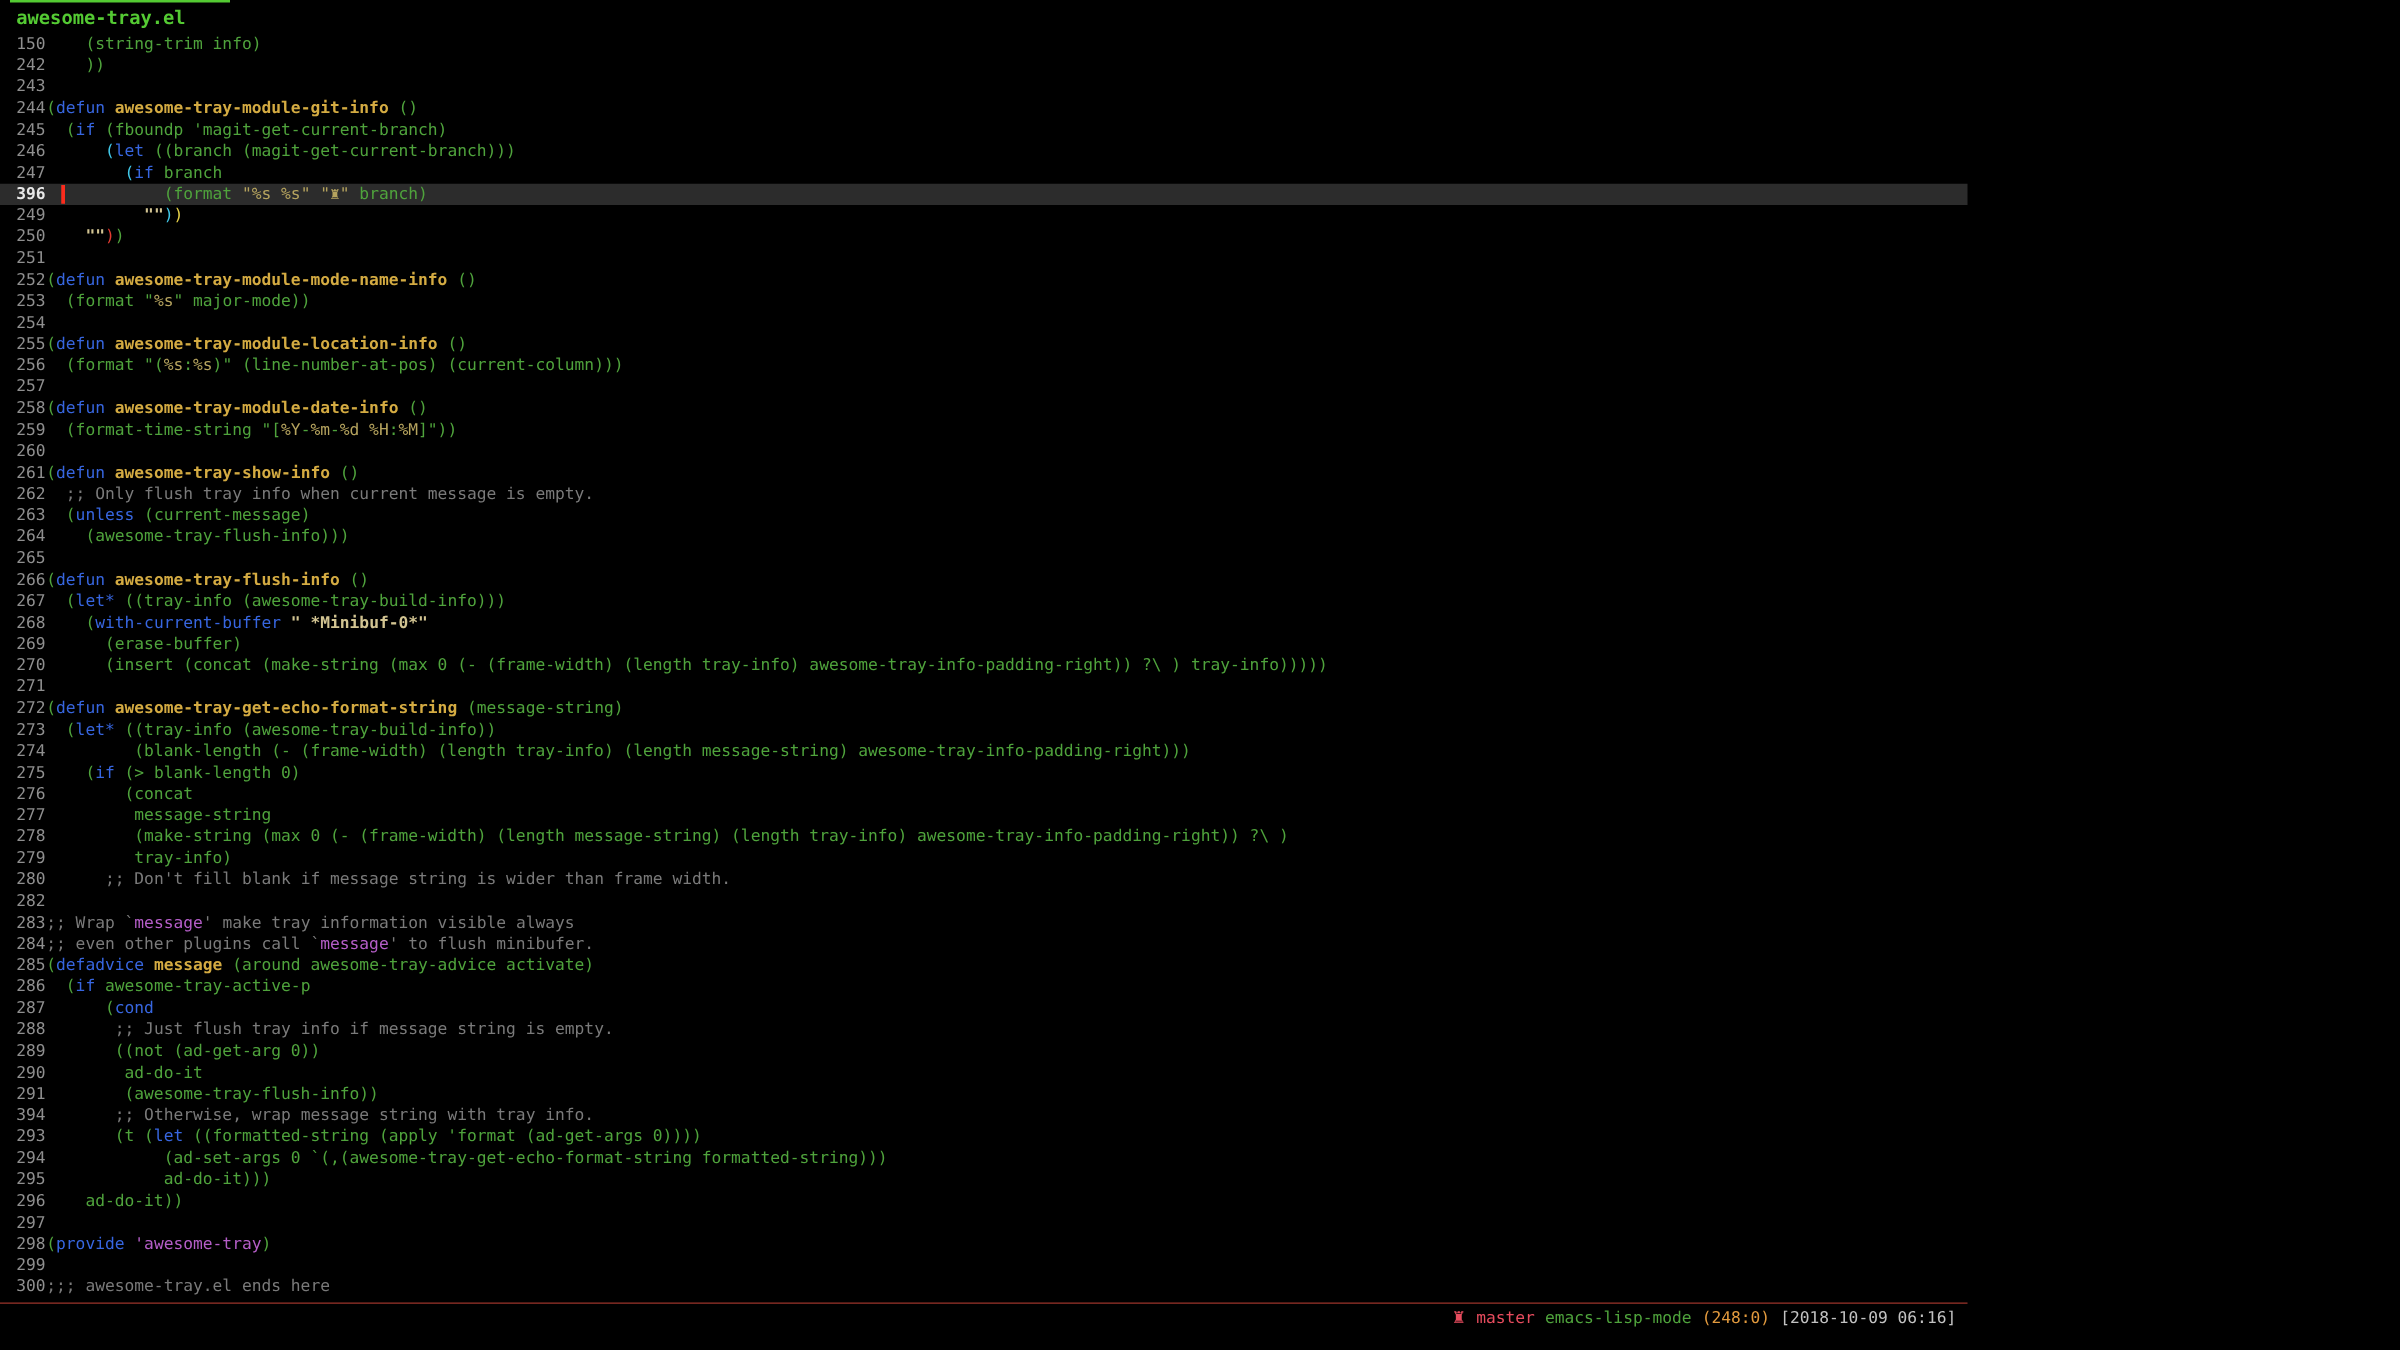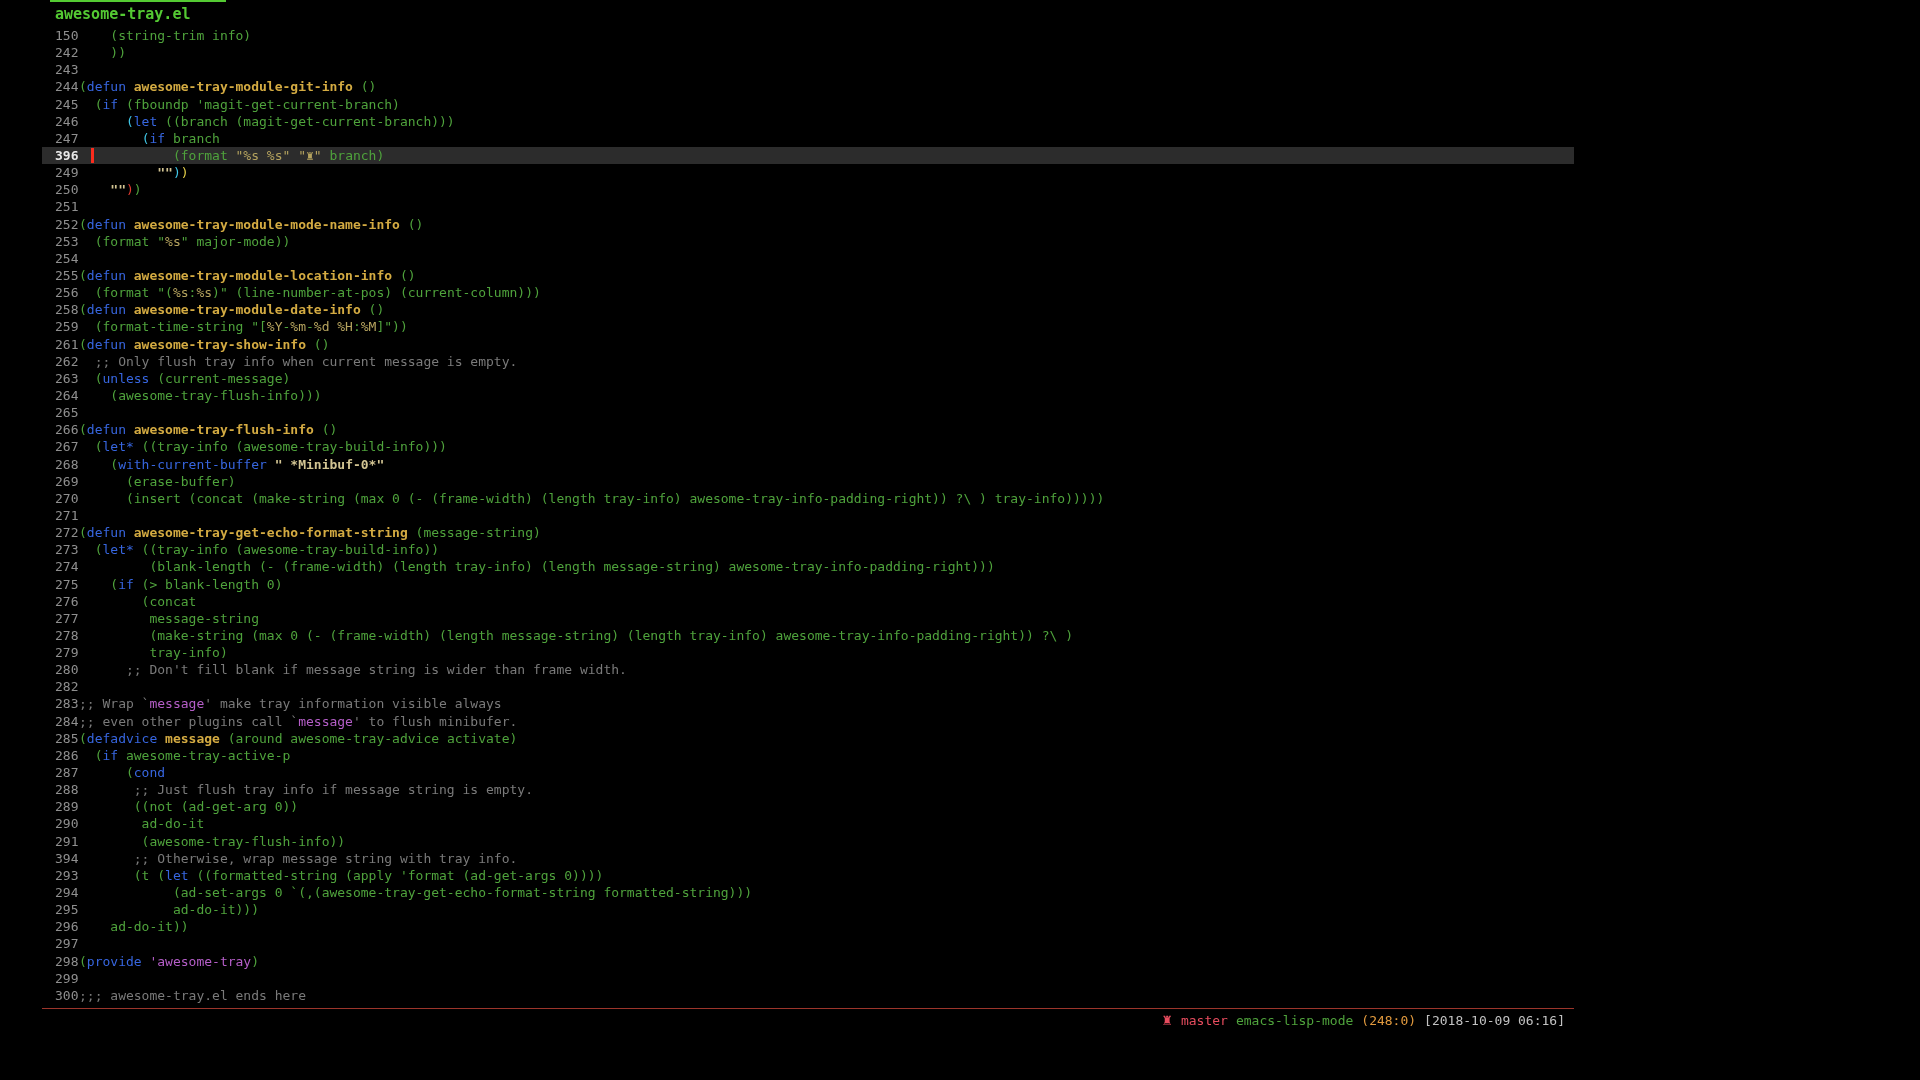--- a/index.html
+++ b/index.html
@@ -4,21 +4,21 @@
 <style>
   :root{
     --bg:#000000; --green:#4fa33c; --kw:#3766e0; --fn:#d4ab42; --cmt:#7a7a7a;
     --ln:#8f8f8f; --lnhl:#e8e8e8; --tan:#b5a35e; --tanb:#d2c492; --mag:#b55ec8;
     --cy:#41c8e8; --ye:#e5d049; --rd:#e23a30; --hl:#2c2c2c; --cur:#fb2c1d;
     --sep:#9c352b; --pink:#e74c5e; --orange:#e29a3e; --sgray:#c2c2c2; --title:#54ca33;
   }
   *{margin:0;padding:0;box-sizing:border-box;}
   html,body{width:1920px;height:1080px;overflow:hidden;}
   body{background:var(--bg);font-family:"DejaVu Sans Mono",monospace;font-size:13px;}
-  .frame{width:1574px;height:1080px;display:flex;flex-direction:column;padding-left:42px;}
+  .frame{width:1574px;height:1080px;display:flex;flex-direction:column;}
   .header{height:27px;padding-left:8px;}
   .title-tab{display:inline-block;border-top:2px solid var(--title);padding:3px 36px 0 5px;
     color:var(--title);font-size:15px;font-weight:bold;letter-spacing:0px;}
   .code-area{flex:0 0 auto;}
   .line{position:relative;height:17.15px;line-height:17.15px;white-space:pre;}
   .line.hl{background:var(--hl);}
   .ln{display:inline-block;width:37px;padding-left:13px;color:var(--ln);}
   .line.hl .ln{color:var(--lnhl);font-weight:bold;}
   .lc{white-space:pre;}
   .cursor{position:absolute;left:49px;top:1px;height:15px;width:3px;background:var(--cur);}
@@ -51,22 +51,24 @@
       <div class="line"><span class="ln">247</span><span class="lc"><span class="g">        </span><span class="cy">(</span><span class="k">if</span><span class="g"> branch</span></span></div>
       <div class="line hl"><span class="ln">396</span><span class="cursor"></span><span class="lc"><span class="g">            (format </span><span class="t">"%s %s"</span><span class="g"> </span><span class="t">"♜"</span><span class="g"> branch)</span></span></div>
       <div class="line"><span class="ln">249</span><span class="lc"><span class="g">          </span><span class="tb">""</span><span class="cy">)</span><span class="ye">)</span></span></div>
       <div class="line"><span class="ln">250</span><span class="lc"><span class="g">    </span><span class="tb">""</span><span class="rd">)</span><span class="g">)</span></span></div>
       <div class="line"><span class="ln">251</span><span class="lc"></span></div>
       <div class="line"><span class="ln">252</span><span class="lc"><span class="g">(</span><span class="k">defun</span><span class="g"> </span><span class="f">awesome-tray-module-mode-name-info</span><span class="g"> ()</span></span></div>
       <div class="line"><span class="ln">253</span><span class="lc"><span class="g">  (format </span><span class="g">"</span><span class="t">%s</span><span class="g">"</span><span class="g"> major-mode))</span></span></div>
       <div class="line"><span class="ln">254</span><span class="lc"></span></div>
       <div class="line"><span class="ln">255</span><span class="lc"><span class="g">(</span><span class="k">defun</span><span class="g"> </span><span class="f">awesome-tray-module-location-info</span><span class="g"> ()</span></span></div>
       <div class="line"><span class="ln">256</span><span class="lc"><span class="g">  (format </span><span class="g">"(</span><span class="t">%s</span><span class="g">:</span><span class="t">%s</span><span class="g">)"</span><span class="g"> (line-number-at-pos) (current-column)))</span></span></div>
+      <div class="line"><span class="ln">257</span><span class="lc"></span></div>
       <div class="line"><span class="ln">258</span><span class="lc"><span class="g">(</span><span class="k">defun</span><span class="g"> </span><span class="f">awesome-tray-module-date-info</span><span class="g"> ()</span></span></div>
       <div class="line"><span class="ln">259</span><span class="lc"><span class="g">  (format-time-string </span><span class="g">"[</span><span class="t">%Y</span><span class="g">-</span><span class="t">%m</span><span class="g">-</span><span class="t">%d</span><span class="g"> </span><span class="t">%H</span><span class="g">:</span><span class="t">%M</span><span class="g">]"</span><span class="g">))</span></span></div>
+      <div class="line"><span class="ln">260</span><span class="lc"></span></div>
       <div class="line"><span class="ln">261</span><span class="lc"><span class="g">(</span><span class="k">defun</span><span class="g"> </span><span class="f">awesome-tray-show-info</span><span class="g"> ()</span></span></div>
       <div class="line"><span class="ln">262</span><span class="lc"><span class="g">  </span><span class="c">;; Only flush tray info when current message is empty.</span></span></div>
       <div class="line"><span class="ln">263</span><span class="lc"><span class="g">  (</span><span class="k">unless</span><span class="g"> (current-message)</span></span></div>
       <div class="line"><span class="ln">264</span><span class="lc"><span class="g">    (awesome-tray-flush-info)))</span></span></div>
       <div class="line"><span class="ln">265</span><span class="lc"></span></div>
       <div class="line"><span class="ln">266</span><span class="lc"><span class="g">(</span><span class="k">defun</span><span class="g"> </span><span class="f">awesome-tray-flush-info</span><span class="g"> ()</span></span></div>
       <div class="line"><span class="ln">267</span><span class="lc"><span class="g">  (</span><span class="k">let*</span><span class="g"> ((tray-info (awesome-tray-build-info)))</span></span></div>
       <div class="line"><span class="ln">268</span><span class="lc"><span class="g">    (</span><span class="k">with-current-buffer</span><span class="g"> </span><span class="tb">" *Minibuf-0*"</span></span></div>
       <div class="line"><span class="ln">269</span><span class="lc"><span class="g">      (erase-buffer)</span></span></div>
       <div class="line"><span class="ln">270</span><span class="lc"><span class="g">      (insert (concat (make-string (max 0 (- (frame-width) (length tray-info) awesome-tray-info-padding-right)) ?\ ) tray-info)))))</span></span></div>

